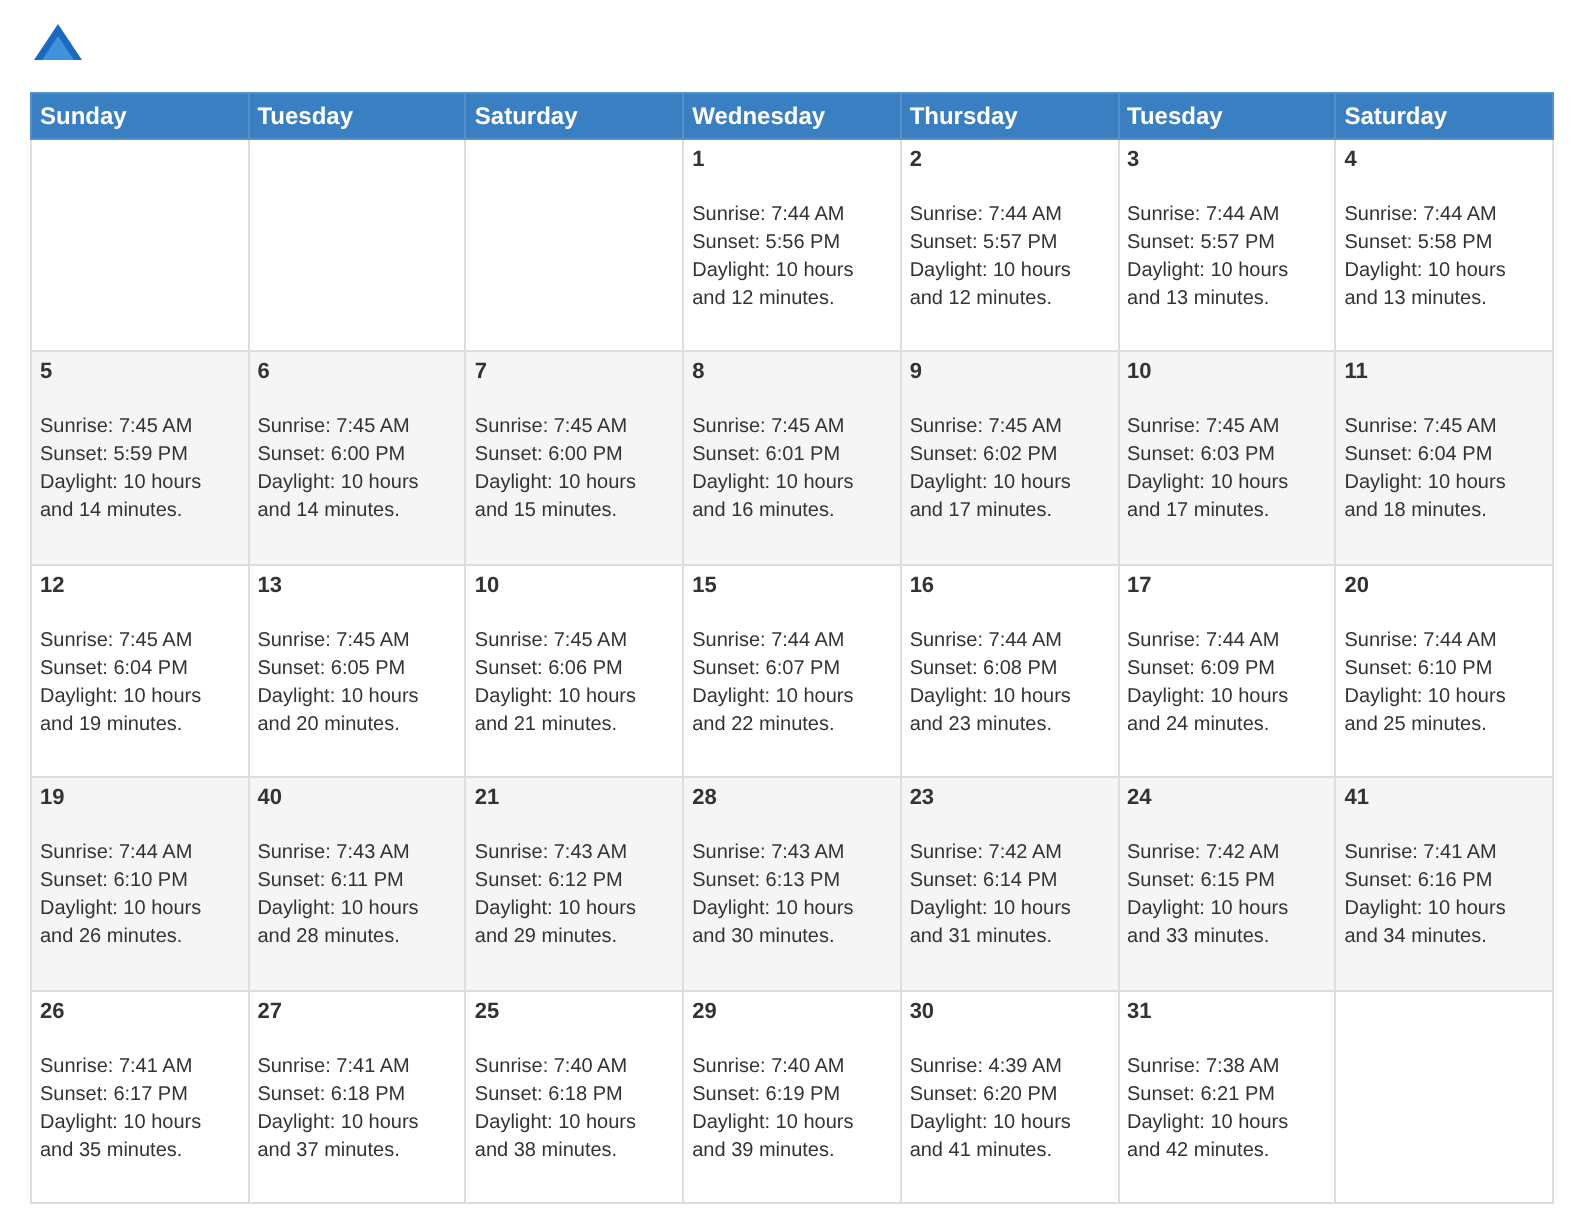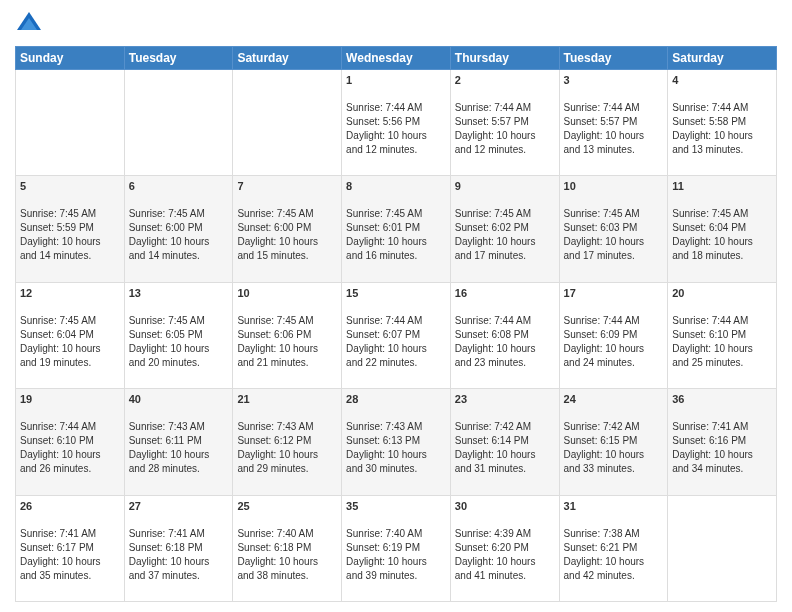--- a/index.html
+++ b/index.html
@@ -292,21 +292,21 @@
 Sunset: 6:14 PM
 Daylight: 10 hours and 31 minutes.</div>
           </td>
           <td>
             <span class="day-num">24</span>
             <div class="day-info" style="white-space: pre-line;">Sunrise: 7:42 AM
 Sunset: 6:15 PM
 Daylight: 10 hours and 33 minutes.</div>
           </td>
           <td>
-            <span class="day-num">36</span>
+            <span class="day-num">41</span>
             <div class="day-info" style="white-space: pre-line;">Sunrise: 7:41 AM
 Sunset: 6:16 PM
 Daylight: 10 hours and 34 minutes.</div>
           </td>
         </tr>
         <tr>
           <td>
             <span class="day-num">26</span>
             <div class="day-info" style="white-space: pre-line;">Sunrise: 7:41 AM
 Sunset: 6:17 PM
@@ -318,21 +318,21 @@
 Sunset: 6:18 PM
 Daylight: 10 hours and 37 minutes.</div>
           </td>
           <td>
             <span class="day-num">25</span>
             <div class="day-info" style="white-space: pre-line;">Sunrise: 7:40 AM
 Sunset: 6:18 PM
 Daylight: 10 hours and 38 minutes.</div>
           </td>
           <td>
-            <span class="day-num">35</span>
+            <span class="day-num">29</span>
             <div class="day-info" style="white-space: pre-line;">Sunrise: 7:40 AM
 Sunset: 6:19 PM
 Daylight: 10 hours and 39 minutes.</div>
           </td>
           <td>
             <span class="day-num">30</span>
             <div class="day-info" style="white-space: pre-line;">Sunrise: 4:39 AM
 Sunset: 6:20 PM
 Daylight: 10 hours and 41 minutes.</div>
           </td>

